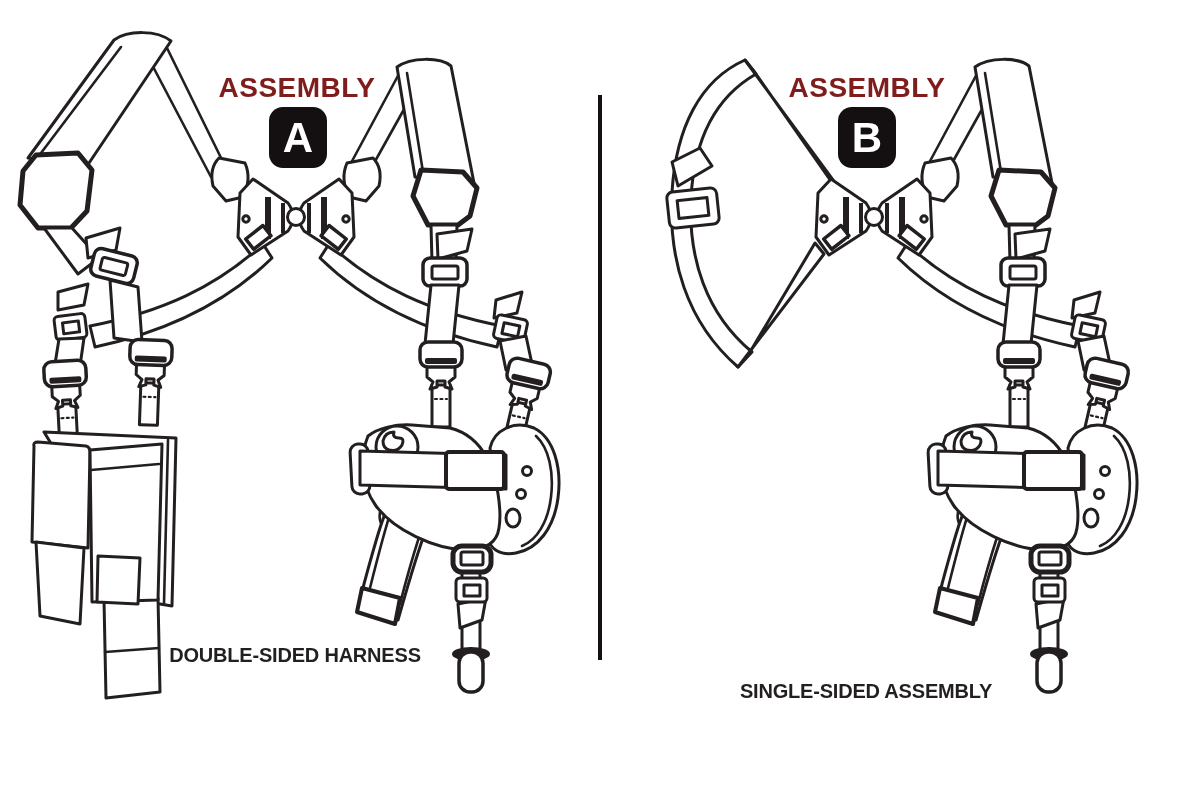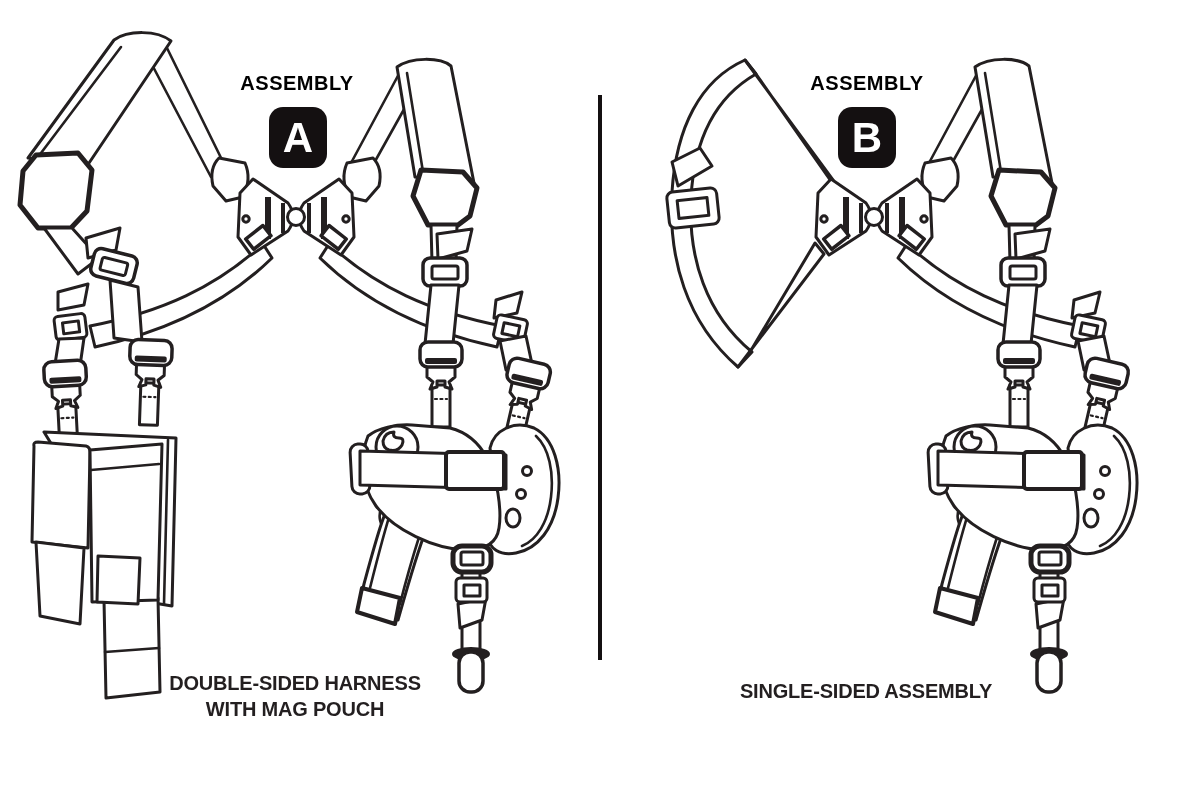--- a/index.html
+++ b/index.html
@@ -1,20 +1,20 @@
 <!DOCTYPE html>
 <html><head>
 <meta charset="utf-8">
 <style>
   html,body{margin:0;padding:0;background:#ffffff;}
   .stage{position:relative;width:1200px;height:786px;background:#ffffff;overflow:hidden;
          font-family:"Liberation Sans", sans-serif;color:#231f20;}
   .stage svg{position:absolute;left:0;top:0;}
-  .hdr{position:absolute;width:200px;text-align:center;font-size:20px;font-weight:700;
-       letter-spacing:.5px;color:#000000;}
+  .hdr{position:absolute;width:200px;text-align:center;font-size:28px;font-weight:700;
+       letter-spacing:.5px;color:#7f1d1d;}
   .badge{position:absolute;width:58px;height:61px;background:#141011;border-radius:14px;
          display:flex;align-items:center;justify-content:center;
          color:#ffffff;font-size:42px;font-weight:700;}
   .cap{position:absolute;width:340px;text-align:center;font-size:20px;font-weight:700;
        letter-spacing:-.2px;line-height:26px;color:#231f20;}
   .divider{position:absolute;left:598px;top:95px;width:4px;height:565px;background:#141011;}
   
   .ln{fill:#ffffff;stroke:#231f20;stroke-width:3;stroke-linejoin:round;stroke-linecap:round;}
   .lnf{fill:none;stroke:#231f20;stroke-width:2.6;stroke-linecap:round;}
   .s35{stroke-width:3.5;} .s4{stroke-width:4;} .s5{stroke-width:5;}
@@ -167,23 +167,22 @@
       <use href="#right-rig" transform="translate(578,0)"></use>
 
       <use href="#connector" transform="translate(578,0)"></use>
     </g>
   </svg>
 
   <div class="divider"></div>
 
   <div class="hdr" style="left:197px;top:72px;">ASSEMBLY</div>
   <div class="badge" style="left:269px;top:107px;">A</div>
-  <div class="cap" style="left:125px;top:670px;">
+  <div class="cap" style="left:125px;top:642px;">
     <div>DOUBLE-SIDED HARNESS</div>
-    <div>WITH MAG POUCH</div>
   </div>
 
   <div class="hdr" style="left:767px;top:72px;">ASSEMBLY</div>
   <div class="badge" style="left:838px;top:107px;">B</div>
   <div class="cap" style="left:696px;top:678px;">
     <div>SINGLE-SIDED ASSEMBLY</div>
   </div>
 
 </div>
 

